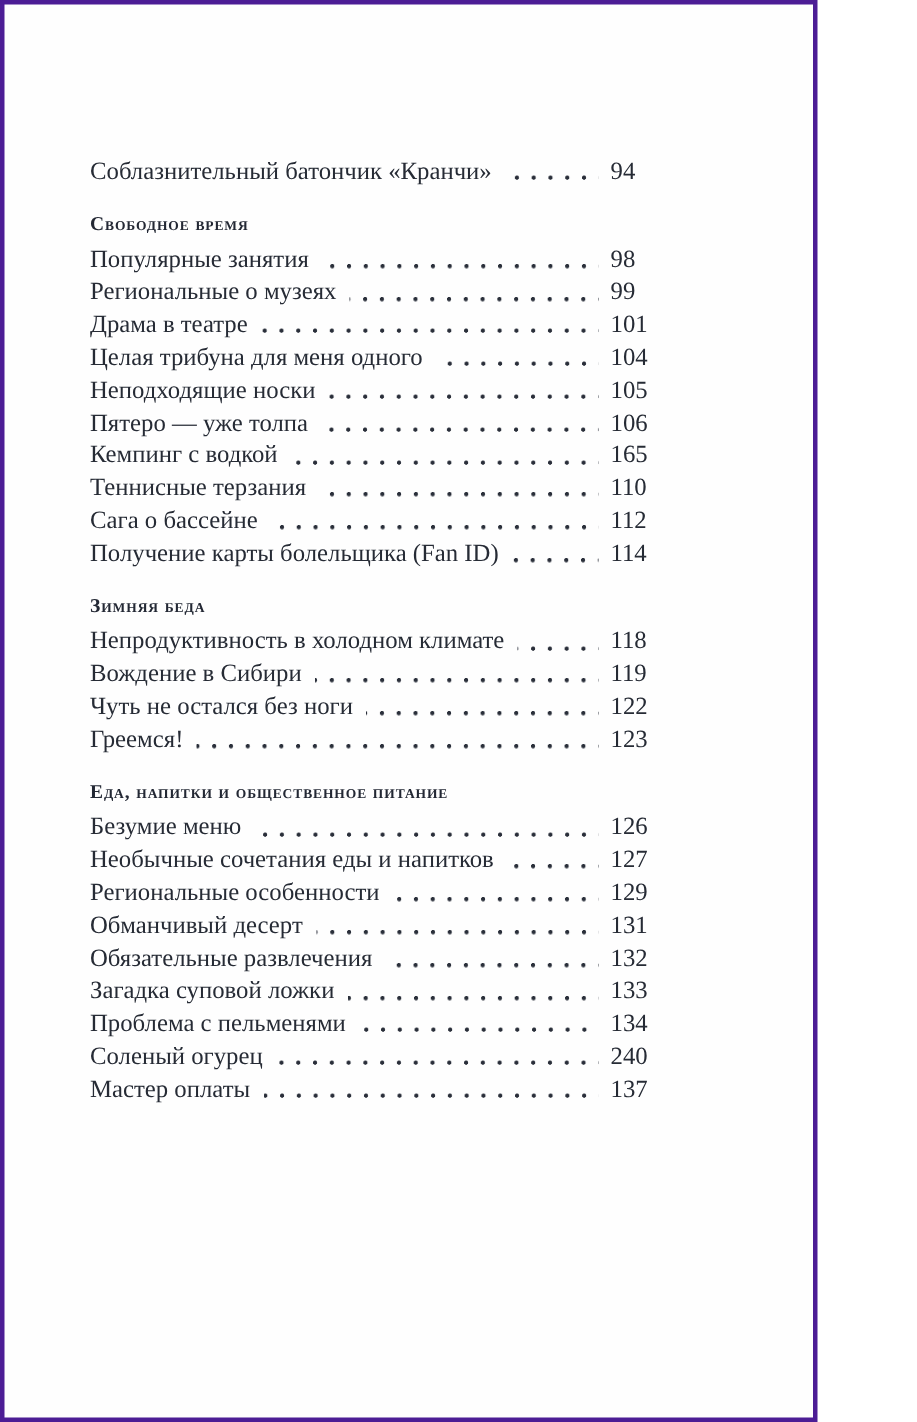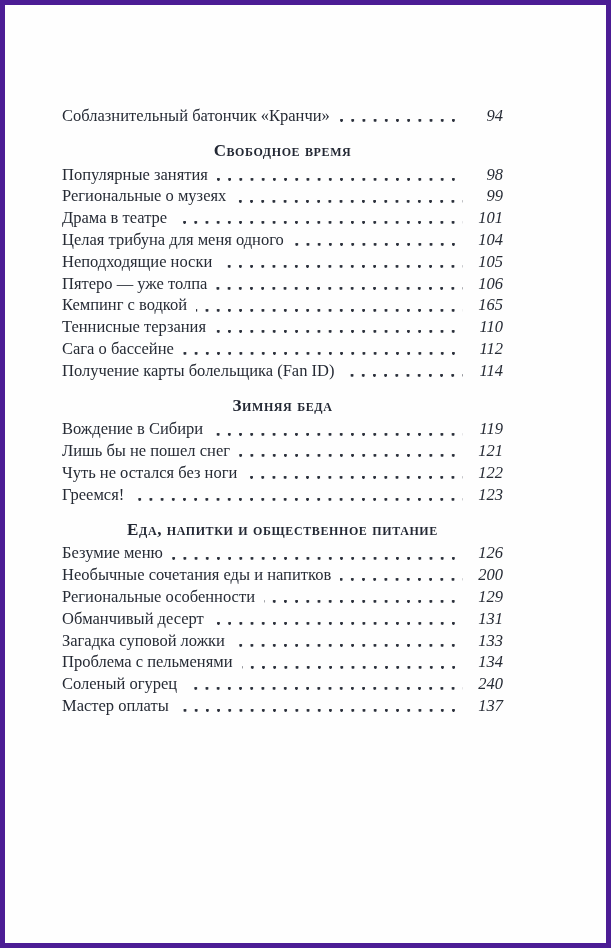--- a/index.html
+++ b/index.html
@@ -2,41 +2,41 @@
 <html><head>
 <meta charset="utf-8">
 <style>
   html, body {
     margin: 0;
     padding: 0;
     background: #ffffff;
   }
   .page {
     position: relative;
-    width: 611px;
+    width: 545px;
     height: 948px;
     box-sizing: border-box;
-    border: 5px solid #4c1d95;
+    border: 3px solid #4c1d95;
     background: #fefefe;
     padding: 100px 103px 0 57px;
     font-family: "Liberation Serif", "DejaVu Serif", serif;
     color: #262b35;
     font-size: 16.5px;
     line-height: 21.8px;
     overflow: hidden;
   }
   .toc-section { margin: 0; }
   .toc-heading {
     margin: 13px 0 2px 0;
-    font-size: 17px;
+    font-size: 13px;
     line-height: 21.8px;
     font-weight: bold;
     font-variant: small-caps;
     letter-spacing: 0.6px;
-    text-align: center;
+    text-align: left;
     color: #232834;
   }
   .toc-row {
     display: flex;
     align-items: baseline;
     height: 21.8px;
   }
   .toc-title {
     white-space: nowrap;
     flex: 0 0 auto;
@@ -47,23 +47,22 @@
     height: 3px;
     margin: 0 8px 4.5px 9px;
     background-image: radial-gradient(circle at 1.4px 1.4px, #2a2f3a 1.25px, rgba(0,0,0,0) 1.6px);
     background-size: 11.2px 3px;
     background-repeat: repeat-x;
     background-position: right 0 bottom 0;
   }
   .toc-page {
     flex: 0 0 auto;
     min-width: 32px;
-    text-align: right;
+    text-align: left;
     white-space: nowrap;
-    font-style: italic;
   }
 </style>
 </head>
 <body>
 
 <main class="page">
   <div id="toc-root">
   <section class="toc-section">
 
     <div class="toc-entries">
@@ -138,32 +137,32 @@
     <span class="toc-title">Получение карты болельщика (Fan ID)</span>
     <span class="toc-leader"></span>
     <span class="toc-page">114</span>
   </div>
 </div>
   </section>
 
   <section class="toc-section">
     <h2 class="toc-heading">Зимняя беда</h2>
     <div class="toc-entries">
+  <div class="toc-row">
+    <span class="toc-title">Непродуктивность в холодном климате</span>
+    <span class="toc-leader"></span>
+    <span class="toc-page">118</span>
+  </div>
 
   <div class="toc-row">
     <span class="toc-title">Вождение в Сибири</span>
     <span class="toc-leader"></span>
     <span class="toc-page">119</span>
   </div>
 
-  <div class="toc-row">
-    <span class="toc-title">Лишь бы не пошел снег</span>
-    <span class="toc-leader"></span>
-    <span class="toc-page">121</span>
-  </div>
 
   <div class="toc-row">
     <span class="toc-title">Чуть не остался без ноги</span>
     <span class="toc-leader"></span>
     <span class="toc-page">122</span>
   </div>
 
   <div class="toc-row">
     <span class="toc-title">Греемся!</span>
     <span class="toc-leader"></span>
@@ -177,35 +176,40 @@
     <div class="toc-entries">
   <div class="toc-row">
     <span class="toc-title">Безумие меню</span>
     <span class="toc-leader"></span>
     <span class="toc-page">126</span>
   </div>
 
   <div class="toc-row">
     <span class="toc-title">Необычные сочетания еды и напитков</span>
     <span class="toc-leader"></span>
-    <span class="toc-page">200</span>
+    <span class="toc-page">127</span>
   </div>
 
   <div class="toc-row">
     <span class="toc-title">Региональные особенности</span>
     <span class="toc-leader"></span>
     <span class="toc-page">129</span>
   </div>
 
   <div class="toc-row">
     <span class="toc-title">Обманчивый десерт</span>
     <span class="toc-leader"></span>
     <span class="toc-page">131</span>
   </div>
 
+  <div class="toc-row">
+    <span class="toc-title">Обязательные развлечения</span>
+    <span class="toc-leader"></span>
+    <span class="toc-page">132</span>
+  </div>
 
   <div class="toc-row">
     <span class="toc-title">Загадка суповой ложки</span>
     <span class="toc-leader"></span>
     <span class="toc-page">133</span>
   </div>
 
   <div class="toc-row">
     <span class="toc-title">Проблема с пельменями</span>
     <span class="toc-leader"></span>

